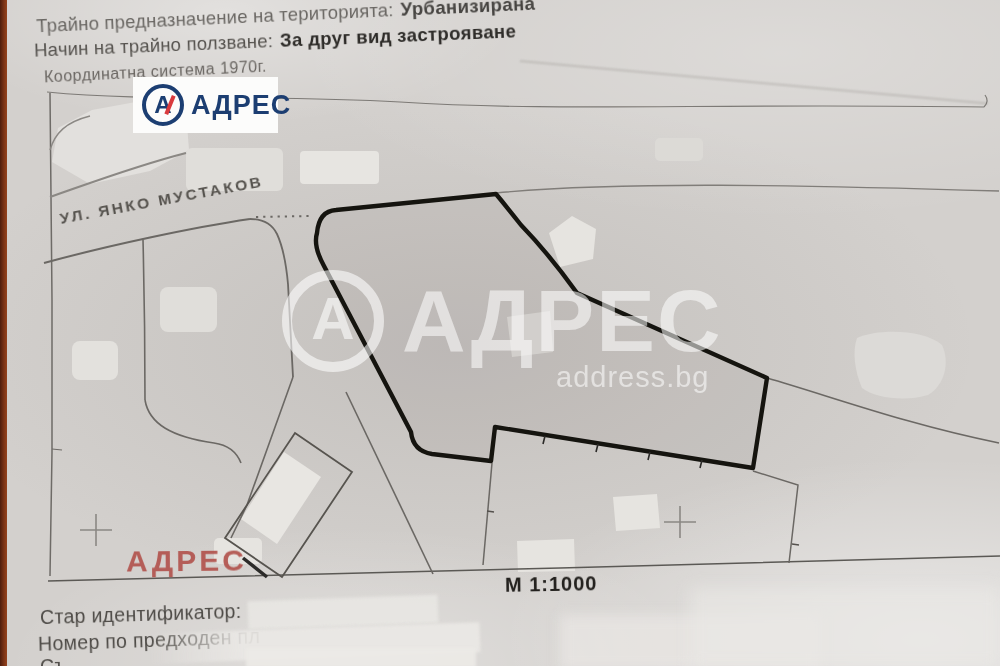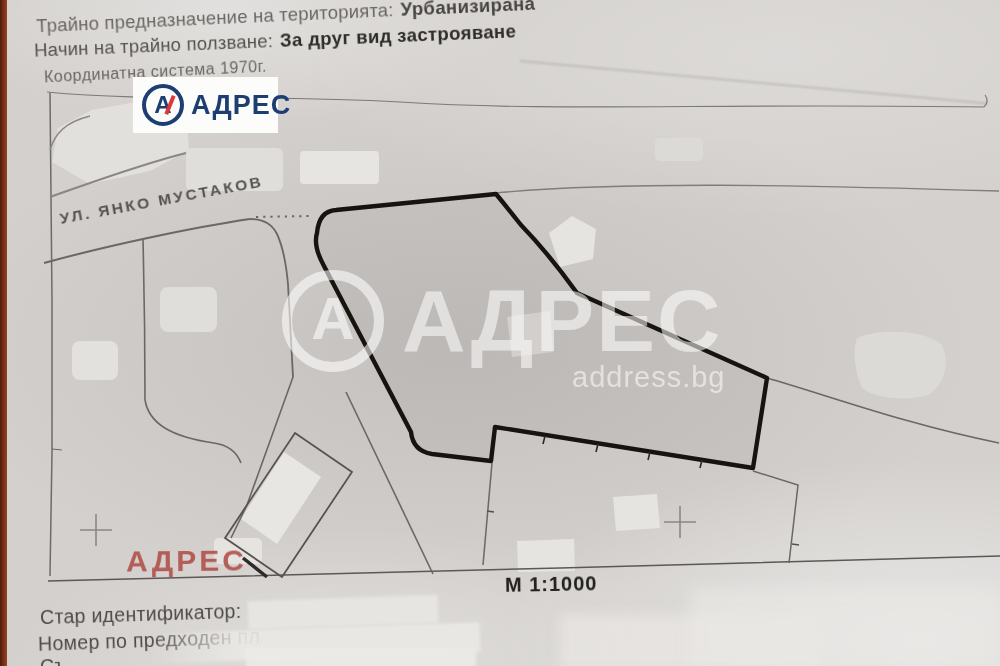--- a/index.html
+++ b/index.html
@@ -54,21 +54,21 @@
   
   .stamp{left:126px;top:544px;font-size:30px;font-weight:800;letter-spacing:3px;
     color:var(--stamp-red,#b2544e);opacity:.92;transform:rotate(-.5deg);z-index:3;}
 
   
   .wm{left:282px;top:270px;display:flex;align-items:center;gap:18px;z-index:5;}
   .wm-circle{width:82px;height:82px;border:10px solid rgba(255,255,255,.58);border-radius:50%;
     display:flex;align-items:center;justify-content:center;}
   .wm-circle .mono{font-size:60px;font-weight:800;color:rgba(255,255,255,.58);line-height:1;margin-top:-4px;}
   .wm-brand{font-size:88px;font-weight:800;letter-spacing:2px;line-height:1;color:rgba(255,255,255,.55);}
-  .wm-domain{left:556px;top:361px;font-size:29px;color:rgba(255,255,255,.55);letter-spacing:1px;z-index:5;margin-left:16px;}
+  .wm-domain{left:556px;top:361px;font-size:29px;color:rgba(255,255,255,.55);letter-spacing:1px;z-index:5;}
 
   
   .f-line{font-size:19.5px;color:#4e4b47;letter-spacing:.3px;z-index:6;}
   .f1{left:40px;top:603px;transform:rotate(-1.8deg);}
   .f2{left:38px;top:629px;transform:rotate(-2deg);}
   .f3{left:40px;top:655px;transform:rotate(-1deg);}
 
   
   .erase{z-index:7;filter:blur(1.5px);}
   .er1{left:248px;top:598px;width:190px;height:28px;background:rgba(234,232,229,.8);transform:rotate(-2deg);}

